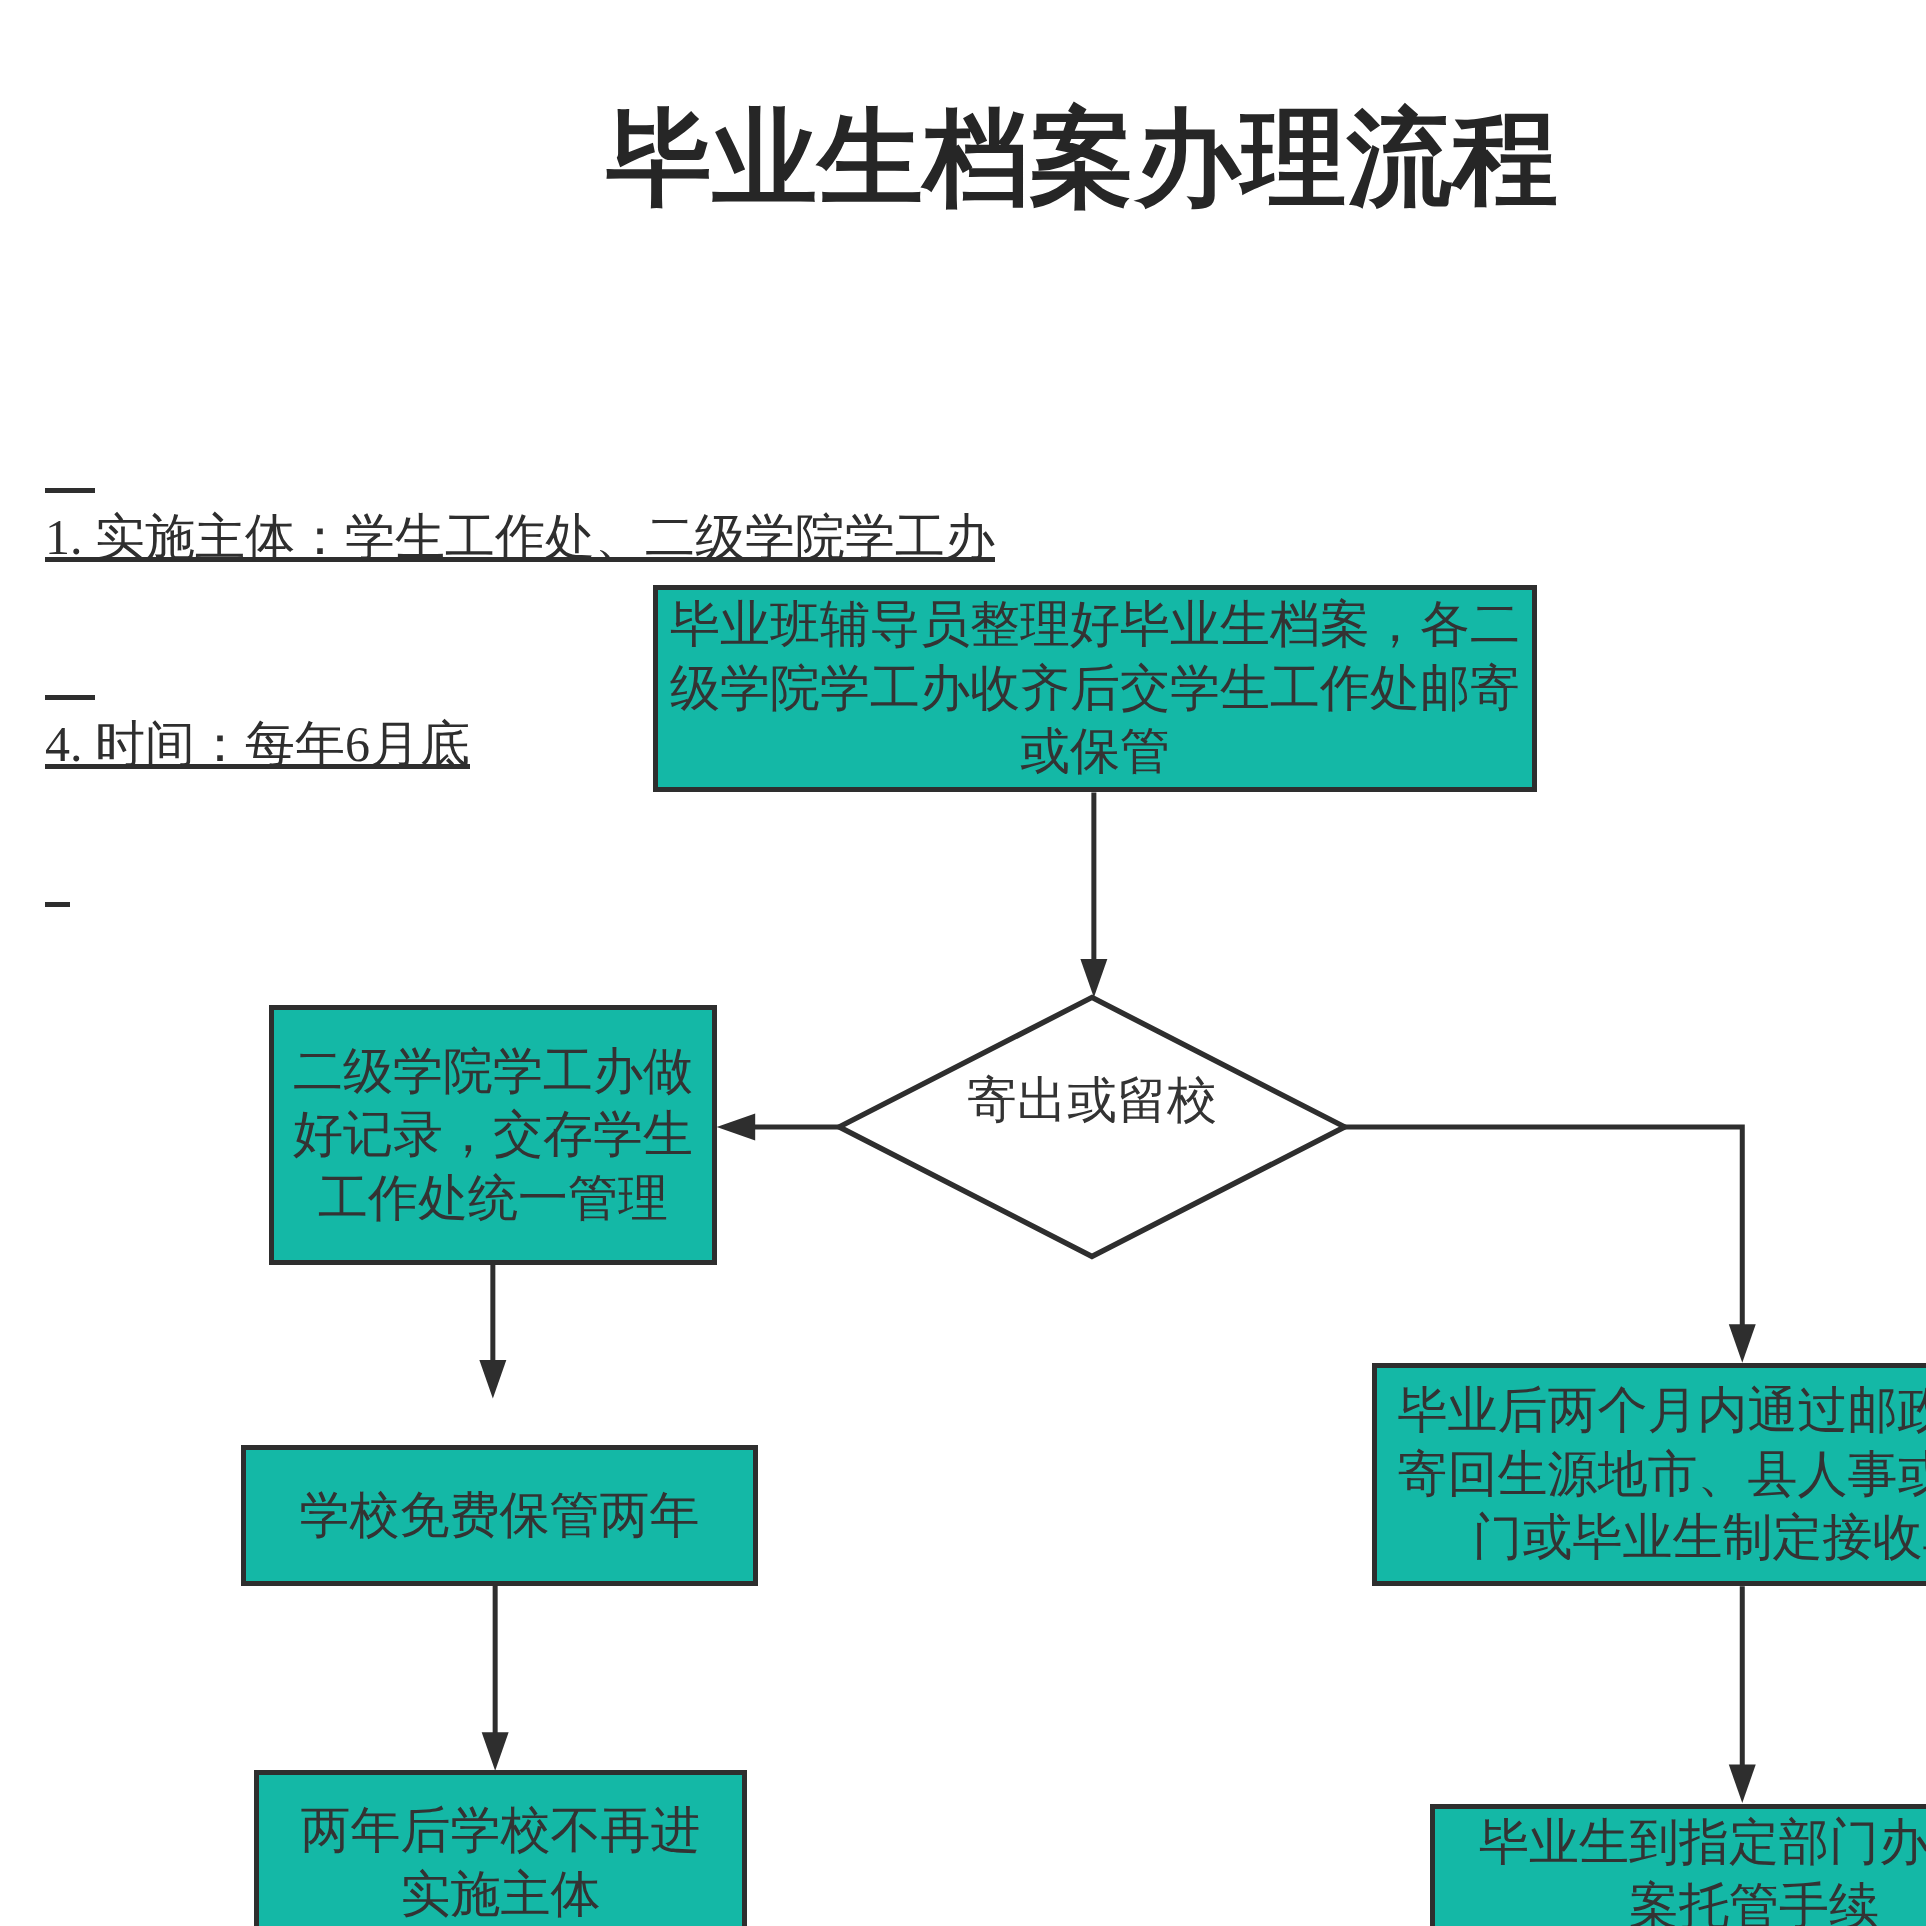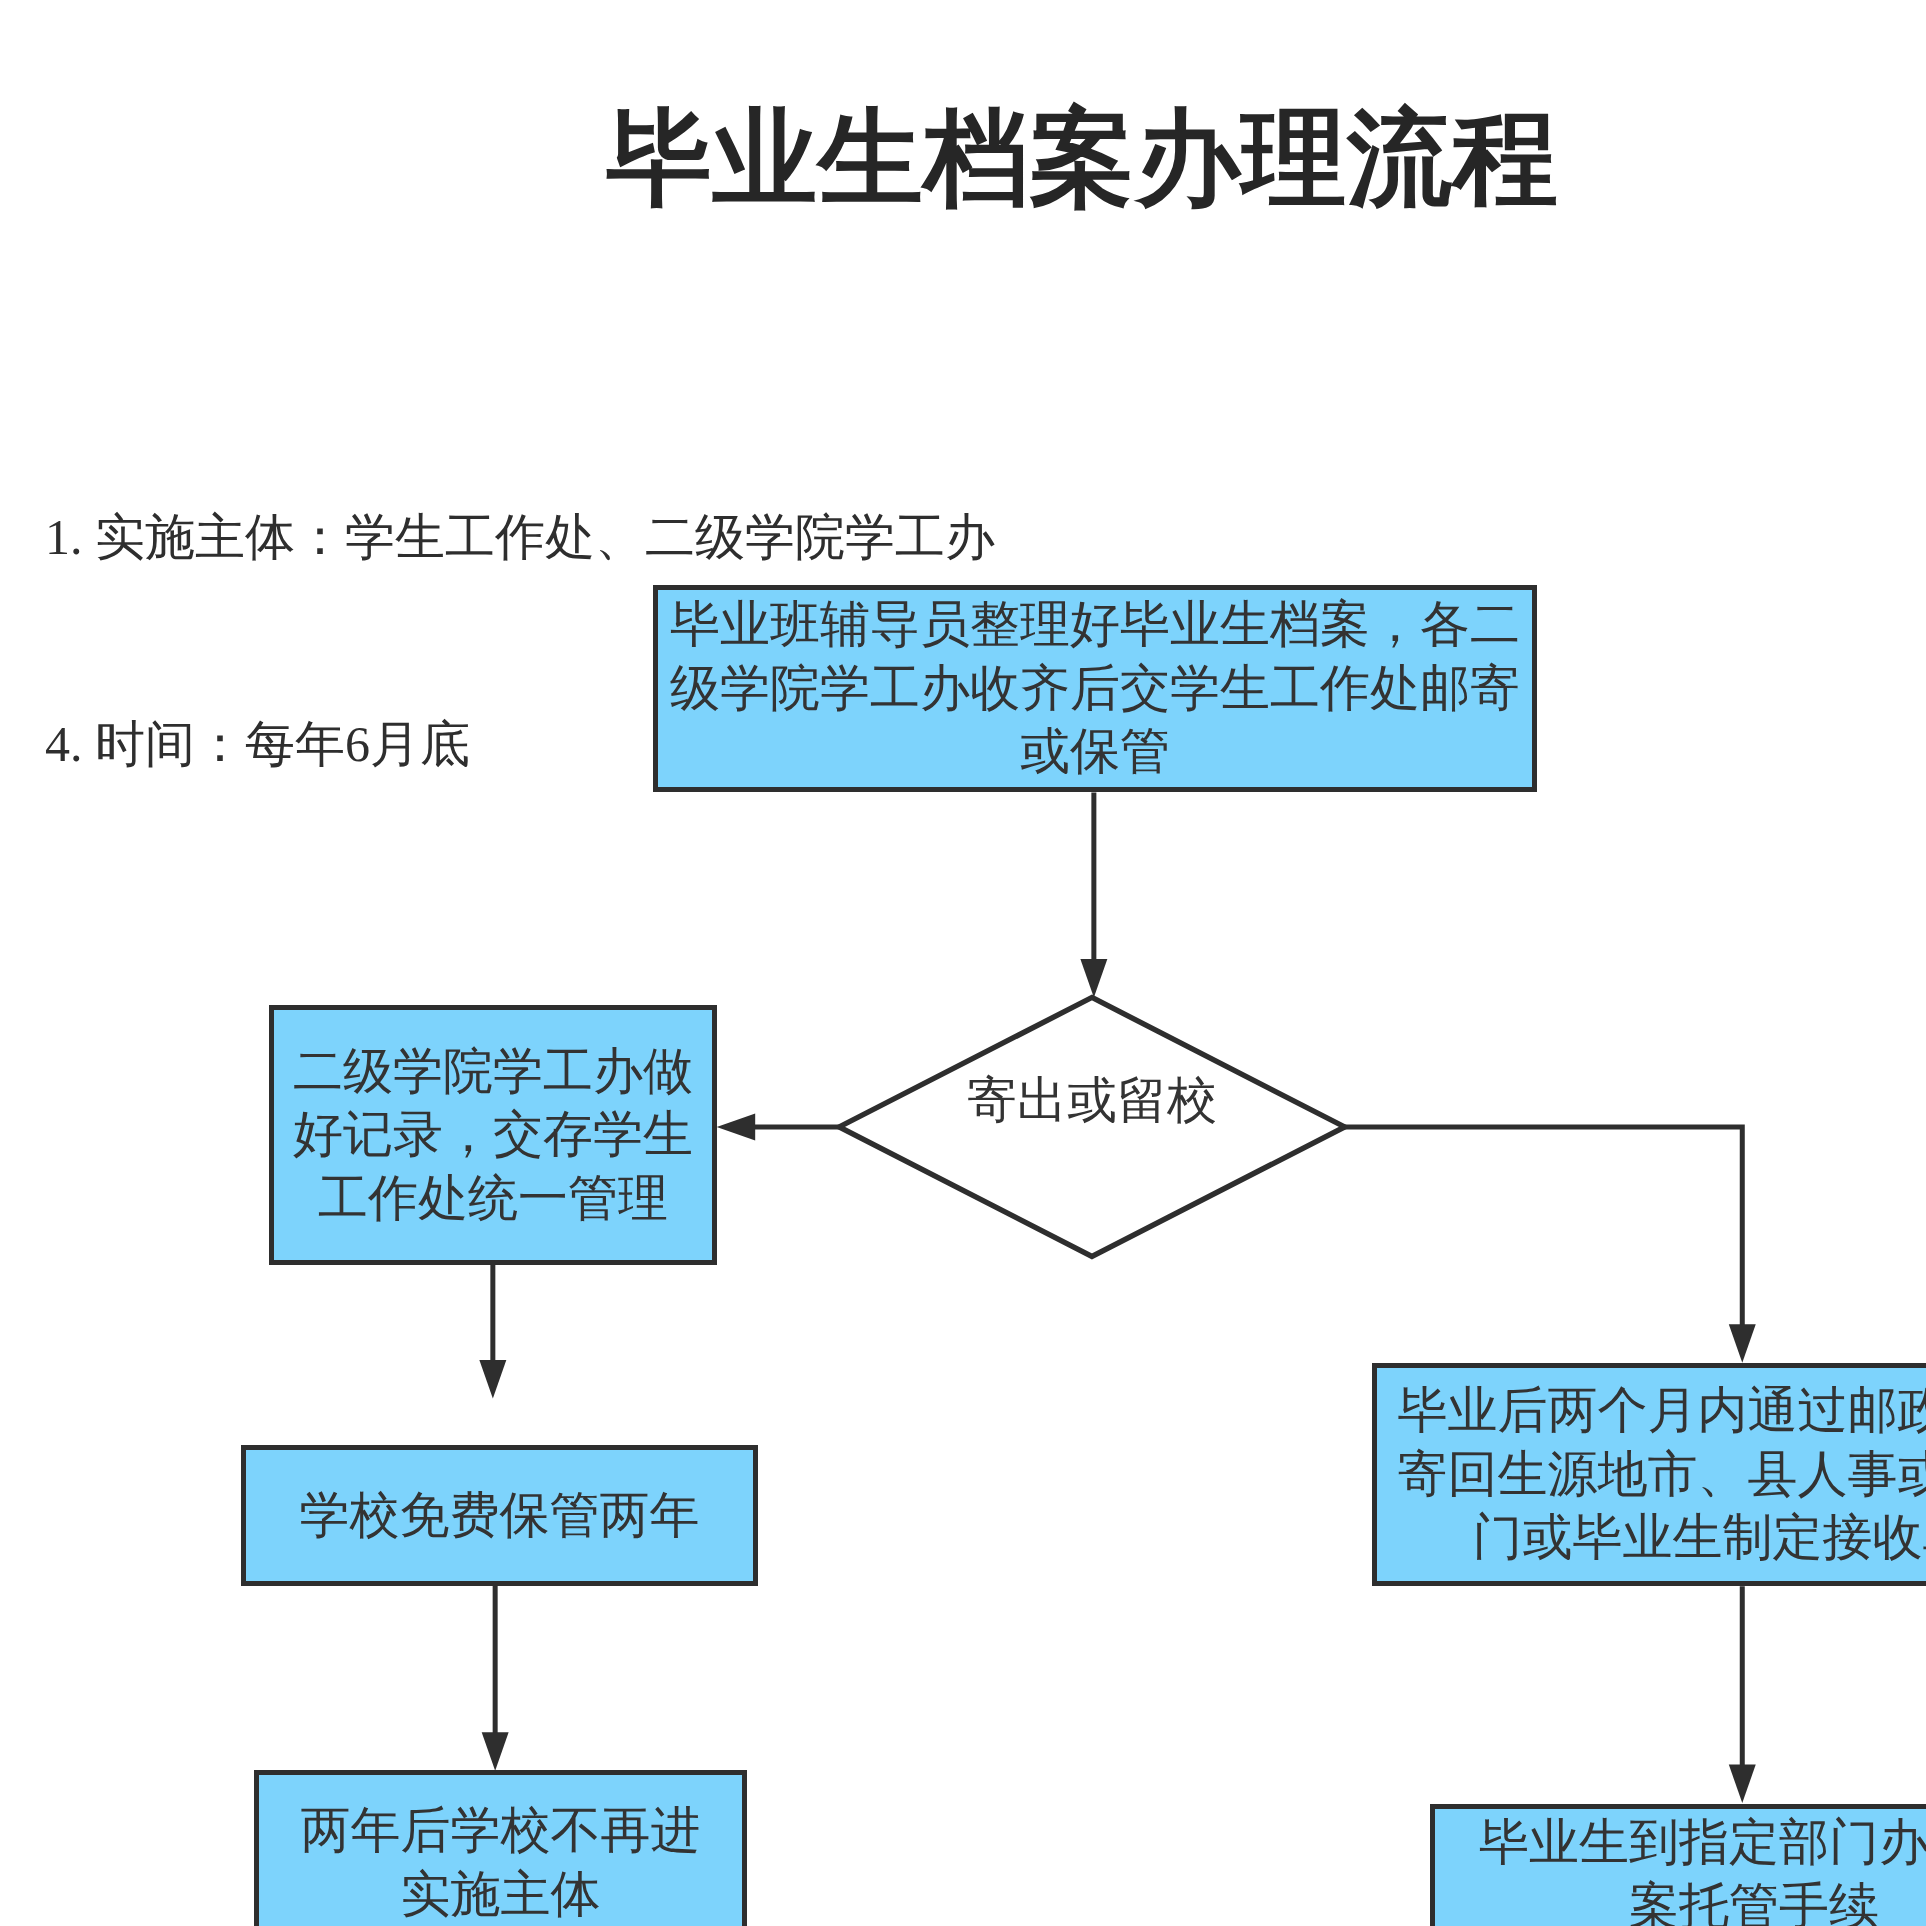--- a/index.html
+++ b/index.html
@@ -30,33 +30,34 @@
     color: #262626;
   }
   .notes {
     position: absolute;
     top: 365px;
     left: 45px;
     font-size: 50px;
     line-height: 69px;
     color: #2e2e2e;
     white-space: pre;
+    text-decoration: underline;
   }
   .connectors {
     position: absolute;
     top: 0;
     left: 0;
     width: 2165px;
     height: 1998px;
   }
   .node {
     position: absolute;
     box-sizing: border-box;
     border: 5.4px solid #2e2e2e;
-    background: #7dd3fc;
+    background: #14b8a6;
     display: flex;
     align-items: center;
     justify-content: center;
     text-align: center;
     font-size: 50px;
     line-height: 1.27;
     color: #333333;
   }
   .node .label,
   .decision-label .label {

